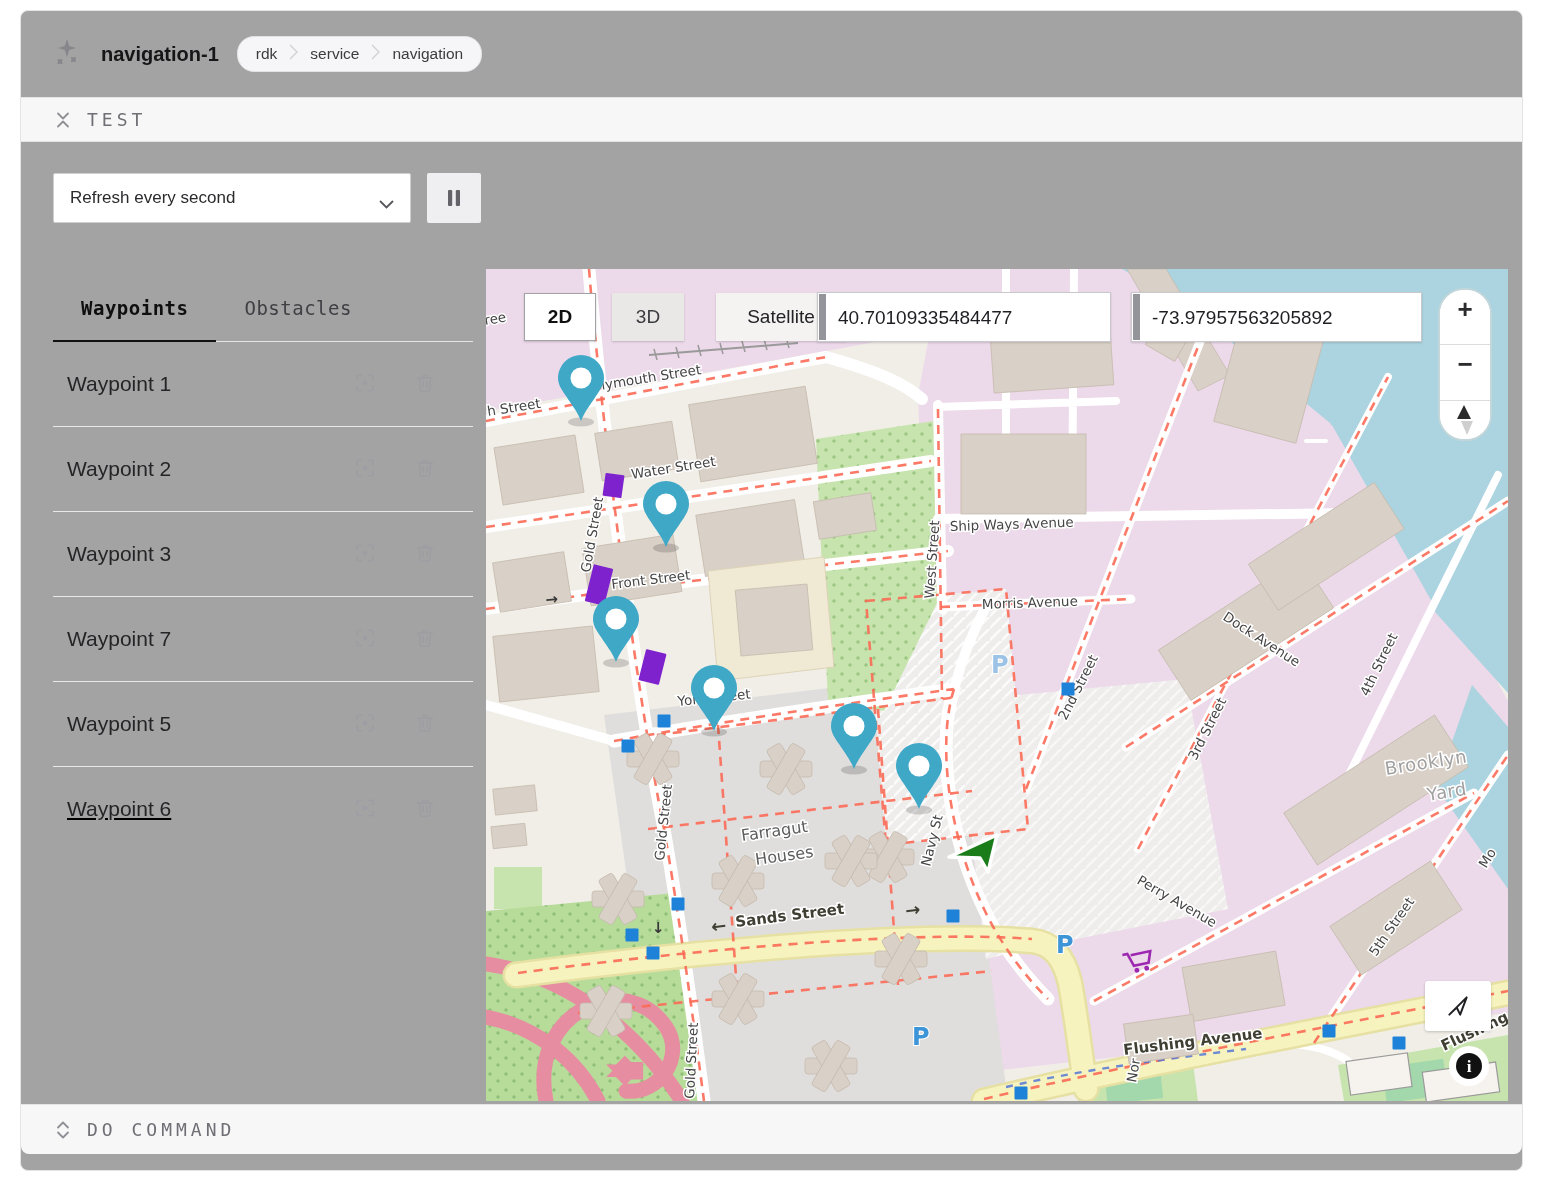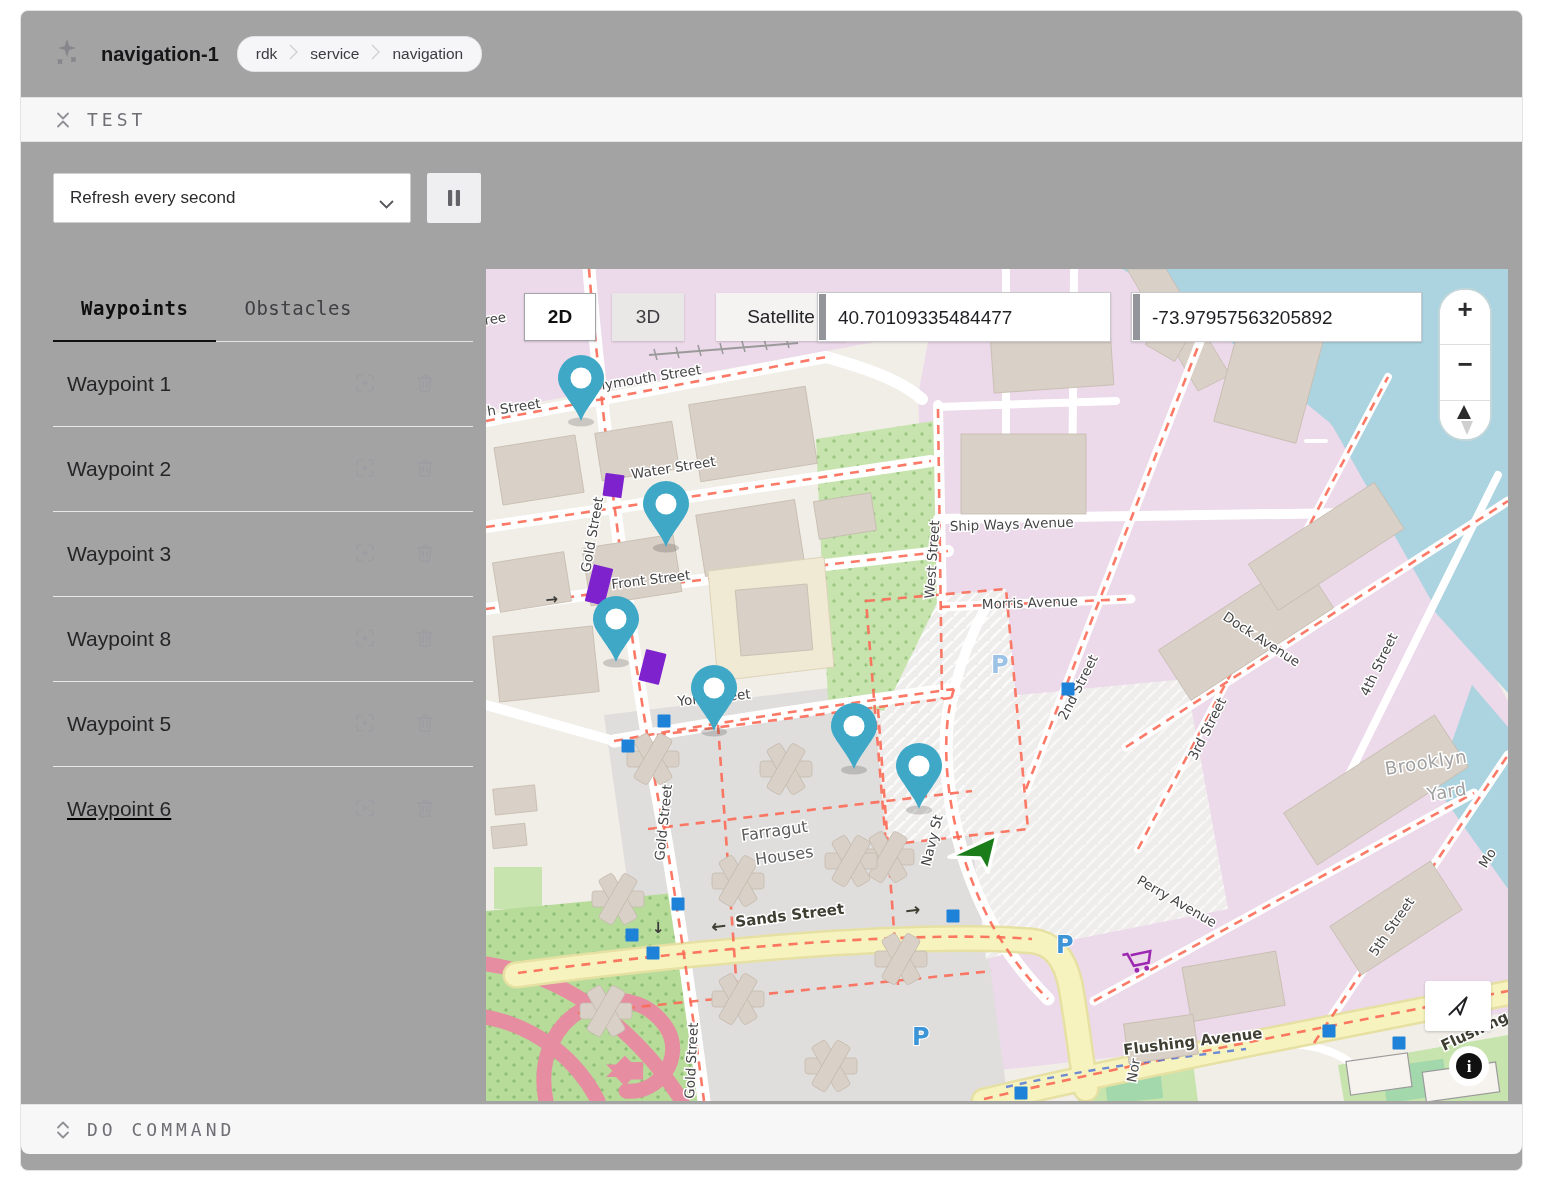--- a/index.html
+++ b/index.html
@@ -220,21 +220,21 @@
               <span><svg viewBox="0 0 24 24" width="22" height="22" fill="none" stroke="currentColor" stroke-width="1.7" stroke-linecap="round" stroke-linejoin="round">
                   <path d="M4,6.5 h16"></path>
                   <path d="M9.5,6.5 V5 a1.2,1.2 0 0 1 1.2,-1.2 h2.6 A1.2,1.2 0 0 1 14.5,5 v1.5"></path>
                   <path d="M6,6.5 l0.9,13 a1.6,1.6 0 0 0 1.6,1.5 h7 a1.6,1.6 0 0 0 1.6,-1.5 l0.9,-13"></path>
                   <path d="M10,10.5 v6.5"></path>
                   <path d="M14,10.5 v6.5"></path>
                 </svg></span>
             </button>
           </div>
           <div class="wp-row">
-            <span class="wp-label">Waypoint 8</span>
+            <span class="wp-label">Waypoint 7</span>
             <button class="wp-btn">
               <span><svg viewBox="0 0 24 24" width="22" height="22">
                   <path d="M3.5,8 V5.2 A1.7,1.7 0 0 1 5.2,3.5 H8 M16,3.5 h2.8 A1.7,1.7 0 0 1 20.5,5.2 V8 M20.5,16 v2.8 a1.7,1.7 0 0 1 -1.7,1.7 H16 M8,20.5 H5.2 a1.7,1.7 0 0 1 -1.7,-1.7 V16" fill="none" stroke="currentColor" stroke-width="1.8" stroke-linecap="round"></path>
                   <circle cx="12" cy="12" r="2.5" fill="currentColor"></circle>
                 </svg></span>
             </button>
             <button class="wp-btn">
               <span><svg viewBox="0 0 24 24" width="22" height="22" fill="none" stroke="currentColor" stroke-width="1.7" stroke-linecap="round" stroke-linejoin="round">
                   <path d="M4,6.5 h16"></path>
                   <path d="M9.5,6.5 V5 a1.2,1.2 0 0 1 1.2,-1.2 h2.6 A1.2,1.2 0 0 1 14.5,5 v1.5"></path>

